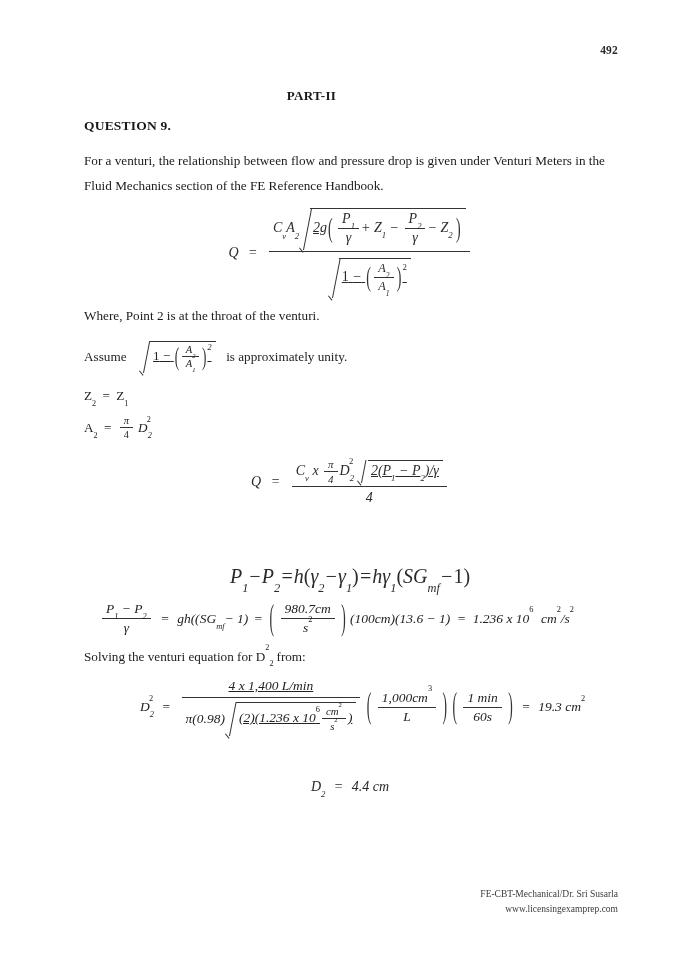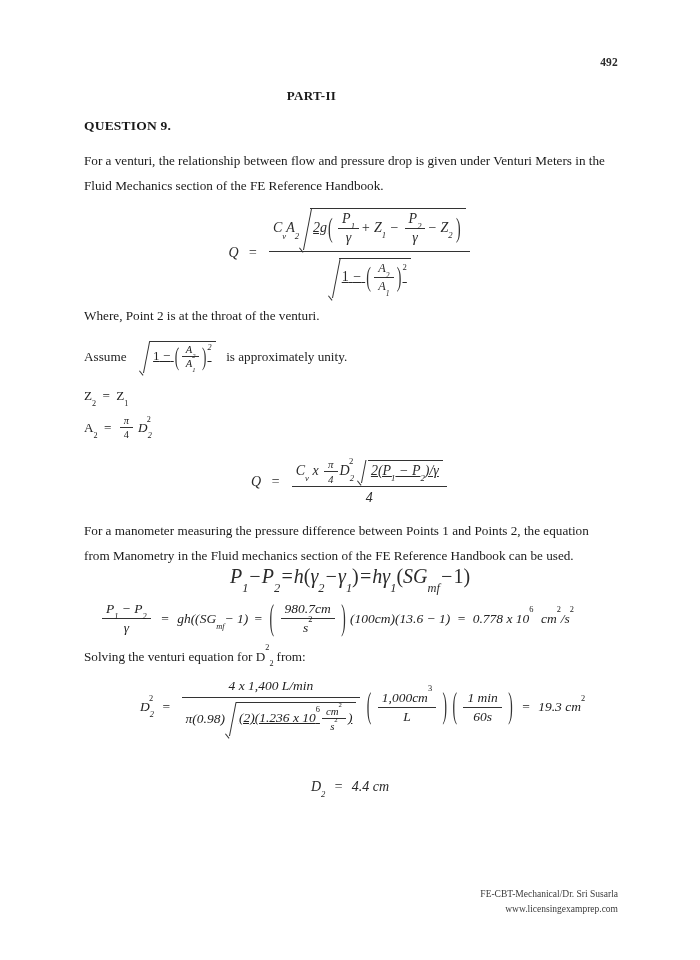--- a/index.html
+++ b/index.html
@@ -22,21 +22,20 @@
     background: #fff;
   }
   .page-number {
     position: absolute;
     top: 44px;
     right: 82px;
     font-size: 11.5px;
     font-weight: bold;
     letter-spacing: 0.2px;
     color: #2b2b2b;
-    margin-top: 12px;
   }
   .part-title {
     position: absolute;
     top: 88px;
     left: 0;
     width: 623px;
     text-align: center;
     font-size: 13px;
     font-weight: bold;
     letter-spacing: 0.3px;
@@ -243,21 +242,20 @@
       <span class="num">
         <span class="math"><span>C</span><sub>v</sub></span>
         <span class="math">x</span>
         <span class="frac" style="font-size:0.78em;"><span class="num math">π</span><span class="den">4</span></span><span class="math"><span>D</span><sub>2</sub><sup style="font-style:normal; margin-left:-5px;">2</sup></span>
         <span class="rad"><span class="radbody math"><span>2(P</span><sub>1</sub><span> − P</span><sub>2</sub><span>)/γ</span></span></span>
       </span>
       <span class="den" style="padding-top:3px;">4</span>
     </span>
   </div>
 
-  <div class="body-text" style="top:518px;">For a manometer measuring the pressure difference between Points 1 and Points 2, the equation from Manometry in the Fluid mechanics section of the FE Reference Handbook can be used.</div>
 
   <div class="eq-block" style="top:563px; font-size:20px;">
     <span class="m math"><span>P</span><sub>1</sub></span><span class="m"> − </span><span class="m math"><span>P</span><sub>2</sub></span><span class="m"> = </span><span class="m math">h</span><span class="m" style="font-style:normal;">(</span><span class="m math"><span>γ</span><sub>2</sub></span><span class="m"> − </span><span class="m math"><span>γ</span><sub>1</sub></span><span class="m" style="font-style:normal;">)</span><span class="m"> = </span><span class="m math"><span>hγ</span><sub>1</sub></span><span class="m" style="font-style:normal;">(</span><span class="m math"><span>SG</span><sub>mf</sub></span><span class="m"> − </span><span class="m" style="font-style:normal;">1</span><span class="m" style="font-style:normal;">)</span>
   </div>
 
   <div class="eq-left" style="top:601px; left:100px; font-size:13.5px;">
     <span class="frac">
       <span class="num math"><span>P</span><sub>1</sub><span> − </span><span>P</span><sub>2</sub></span>
       <span class="den math">γ</span>
     </span>
@@ -265,33 +263,33 @@
     <span class="m math">gh((</span><span class="m math"><span>SG</span><sub>mf</sub></span><span class="m math"> − 1) </span>
     <span class="m" style="padding:0 3px;">=</span>
     <span class="pbig2">
       <span class="frac">
         <span class="num math">980.7cm</span>
         <span class="den math"><span>s</span><sup style="font-style:normal;">2</sup></span>
       </span>
     </span>
     <span class="m math">(100cm)</span><span class="m math">(13.6 − 1)</span>
     <span class="m" style="padding:0 4px;">=</span>
-    <span class="m math"><span>0.778 x 10</span><sup style="font-style:normal;">6</sup></span>
+    <span class="m math"><span>1.236 x 10</span><sup style="font-style:normal;">6</sup></span>
     <span class="m math" style="padding-left:4px;"><span>cm</span><sup style="font-style:normal;">2</sup><span>/s</span><sup style="font-style:normal;">2</sup></span>
   </div>
 
   <div class="eq-left" style="top:648px; left:84px; font-size:13.2px;">
     <span class="m">Solving the venturi equation for D</span><sup style="font-style:normal;">2</sup><sub style="font-style:normal;">2</sub><span class="m" style="padding-left:3px;">from:</span>
   </div>
 
   <div class="eq-left" style="top:678px; left:140px; font-size:13.5px;">
     <span class="m math"><span>D</span><sub>2</sub><sup style="font-style:normal; margin-left:-5px;">2</sup></span>
     <span class="m" style="padding:0 6px;">=</span>
     <span class="frac">
-      <span class="num math" style="padding-bottom:3px;">4 x 1,400 L/min</span>
+      <span class="num math" style="padding-bottom:3px;text-decoration:underline;">4 x 1,400 L/min</span>
       <span class="den" style="padding-top:4px;">
         <span class="m math">π(0.98)</span><span class="rad"><span class="radbody math"><span>(2)(1.236 x 10</span><sup style="font-style:normal;">6</sup><span class="frac" style="font-size:0.80em;"><span class="num math"><span>cm</span><sup style="font-style:normal;">2</sup></span><span class="den math"><span>s</span><sup style="font-style:normal;">2</sup></span></span><span>)</span></span></span>
       </span>
     </span>
     <span class="pbig2">
       <span class="frac">
         <span class="num math"><span>1,000cm</span><sup style="font-style:normal;">3</sup></span>
         <span class="den math">L</span>
       </span>
     </span>

